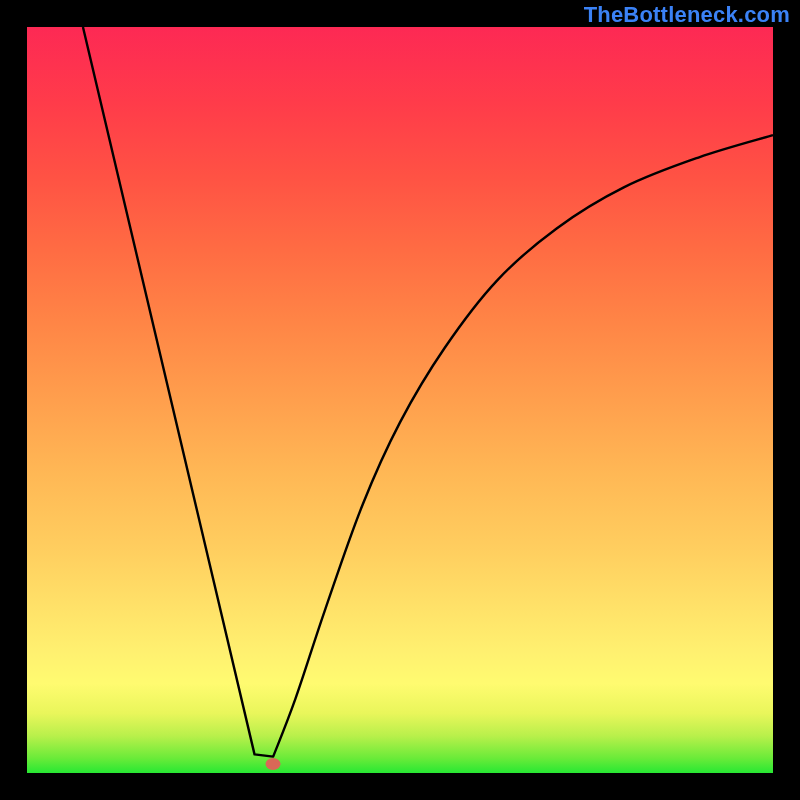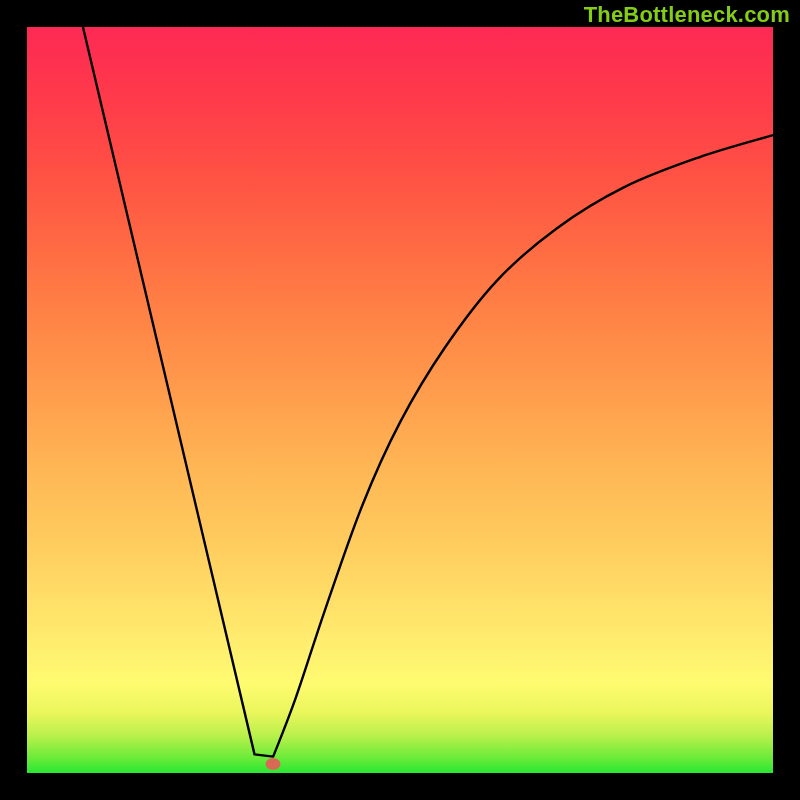--- a/index.html
+++ b/index.html
@@ -14,21 +14,21 @@
   .frame {
     position: relative;
     width: 800px;
     height: 800px;
     background: #000;
   }
   .watermark {
     position: absolute;
     top: 2px;
     right: 10px;
-    color: #84cc16;
+    color: #3b82f6;
     font-size: 22px;
     font-weight: 600;
     letter-spacing: 0.2px;
     user-select: none;
   }
   .plot-area {
     position: absolute;
     left: 27px;
     top: 27px;
     width: 746px;

